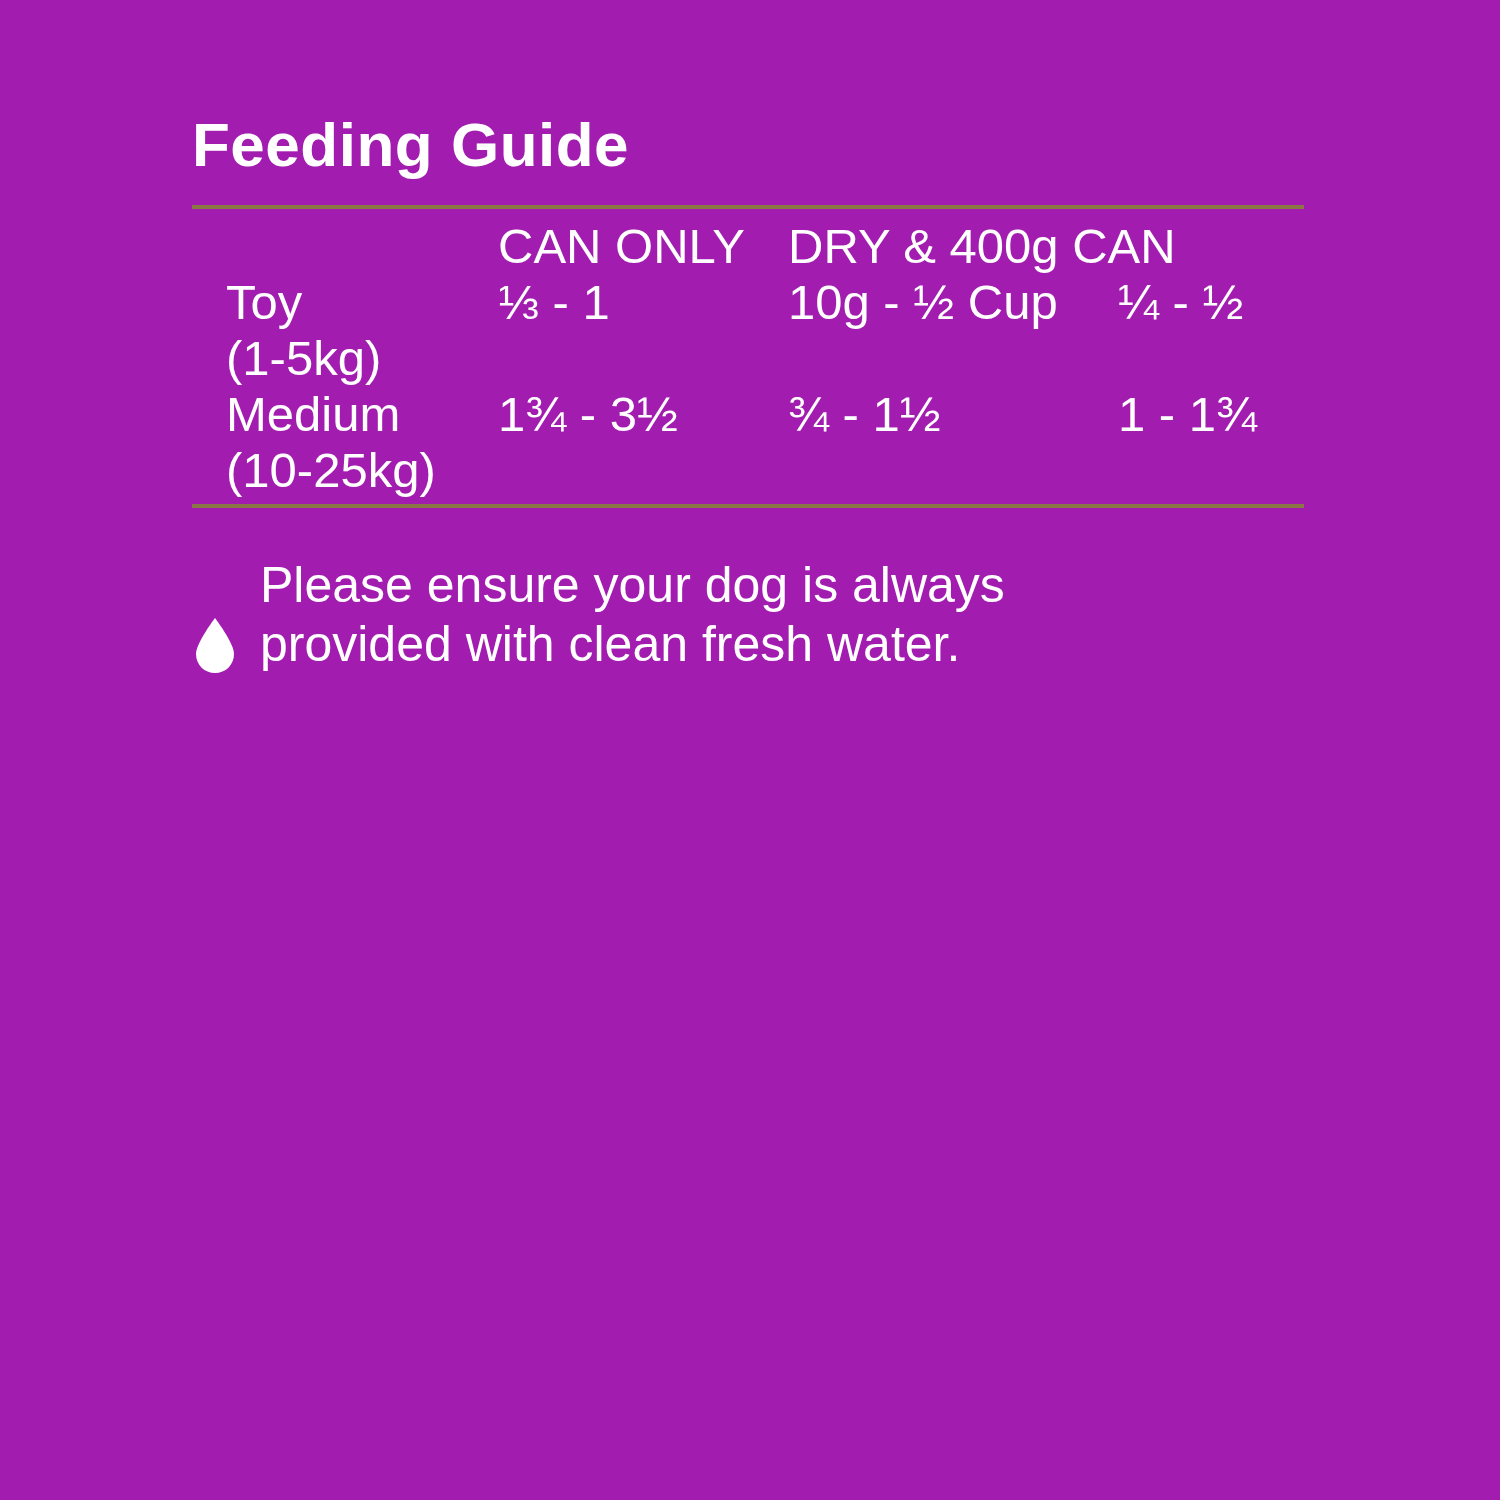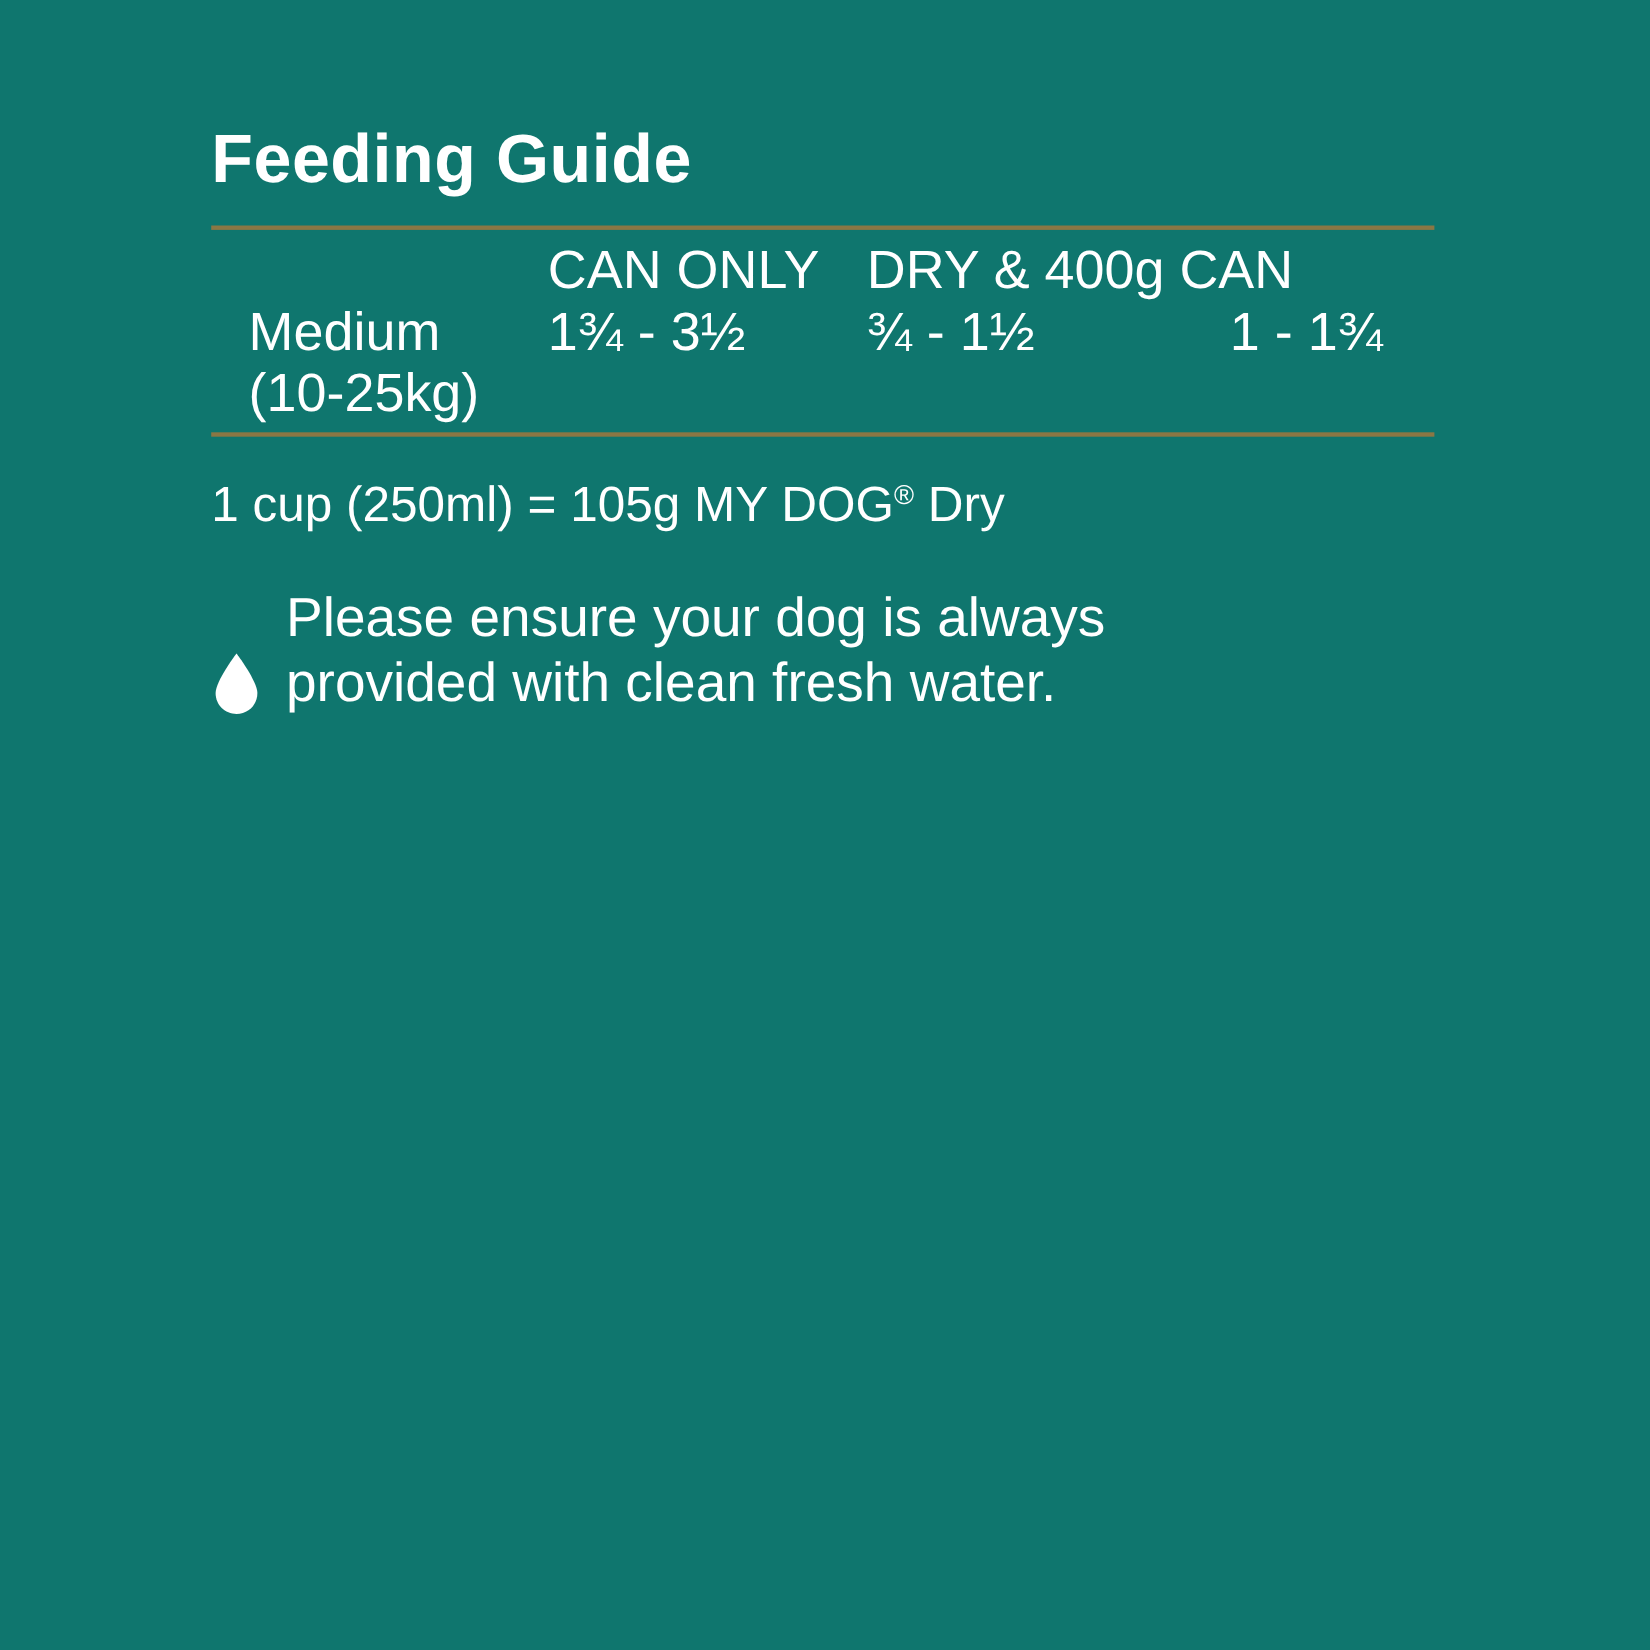--- a/index.html
+++ b/index.html
@@ -15,21 +15,21 @@
     -webkit-font-smoothing: antialiased;
     overflow: hidden;
   }
 
   .panel {
     position: absolute;
     left: 0;
     top: 0;
     width: 1500px;
     height: 1500px;
-    background: #0f766e;
+    background: #a21caf;
   }
 
   .content {
     position: absolute;
     left: 192px;
     top: 112px;
     width: 1120px;
   }
 
   .title {
@@ -157,37 +157,45 @@
           <col class="c2">
           <col class="c3">
       </colgroup>
       <tbody>
         <tr>
           <td class="grouphead"></td>
           <td class="grouphead">CAN ONLY</td>
           <td class="grouphead" colspan="2">DRY &amp; 400g CAN</td>
         </tr>
 
+        <tr>
+          <td class="sizecell">
+            <span class="sizename">Toy</span>
+            <span class="sizerange">(1-5kg)</span>
+          </td>
+          <td class="valcell">⅓ - 1</td>
+          <td class="valcell">10g - ½ Cup</td>
+          <td class="valcell">¼ - ½</td>
+        </tr>
 
 
         <tr>
           <td class="sizecell">
             <span class="sizename">Medium</span>
             <span class="sizerange">(10-25kg)</span>
           </td>
           <td class="valcell">1¾ - 3½</td>
           <td class="valcell">¾ - 1½</td>
           <td class="valcell">1 - 1¾</td>
         </tr>
       </tbody>
     </table>
 
     <div class="rule bottom"></div>
 
-    <div class="note"><span>1 cup (250ml) = 105g MY DOG</span><sup class="reg">®</sup><span> Dry</span></div>
 
 
     <div class="water">
       <span class="drop">
         <svg viewBox="0 0 46 58" width="46" height="58" aria-hidden="true">
           <path d="M23 2 C23 2 4 27 4 38 C4 49 12.5 57 23 57 C33.5 57 42 49 42 38 C42 27 23 2 23 2 Z" fill="#ffffff"></path>
         </svg>
       </span>
       <span class="water-text">Please ensure your dog is always provided with clean fresh water.</span>
     </div>

